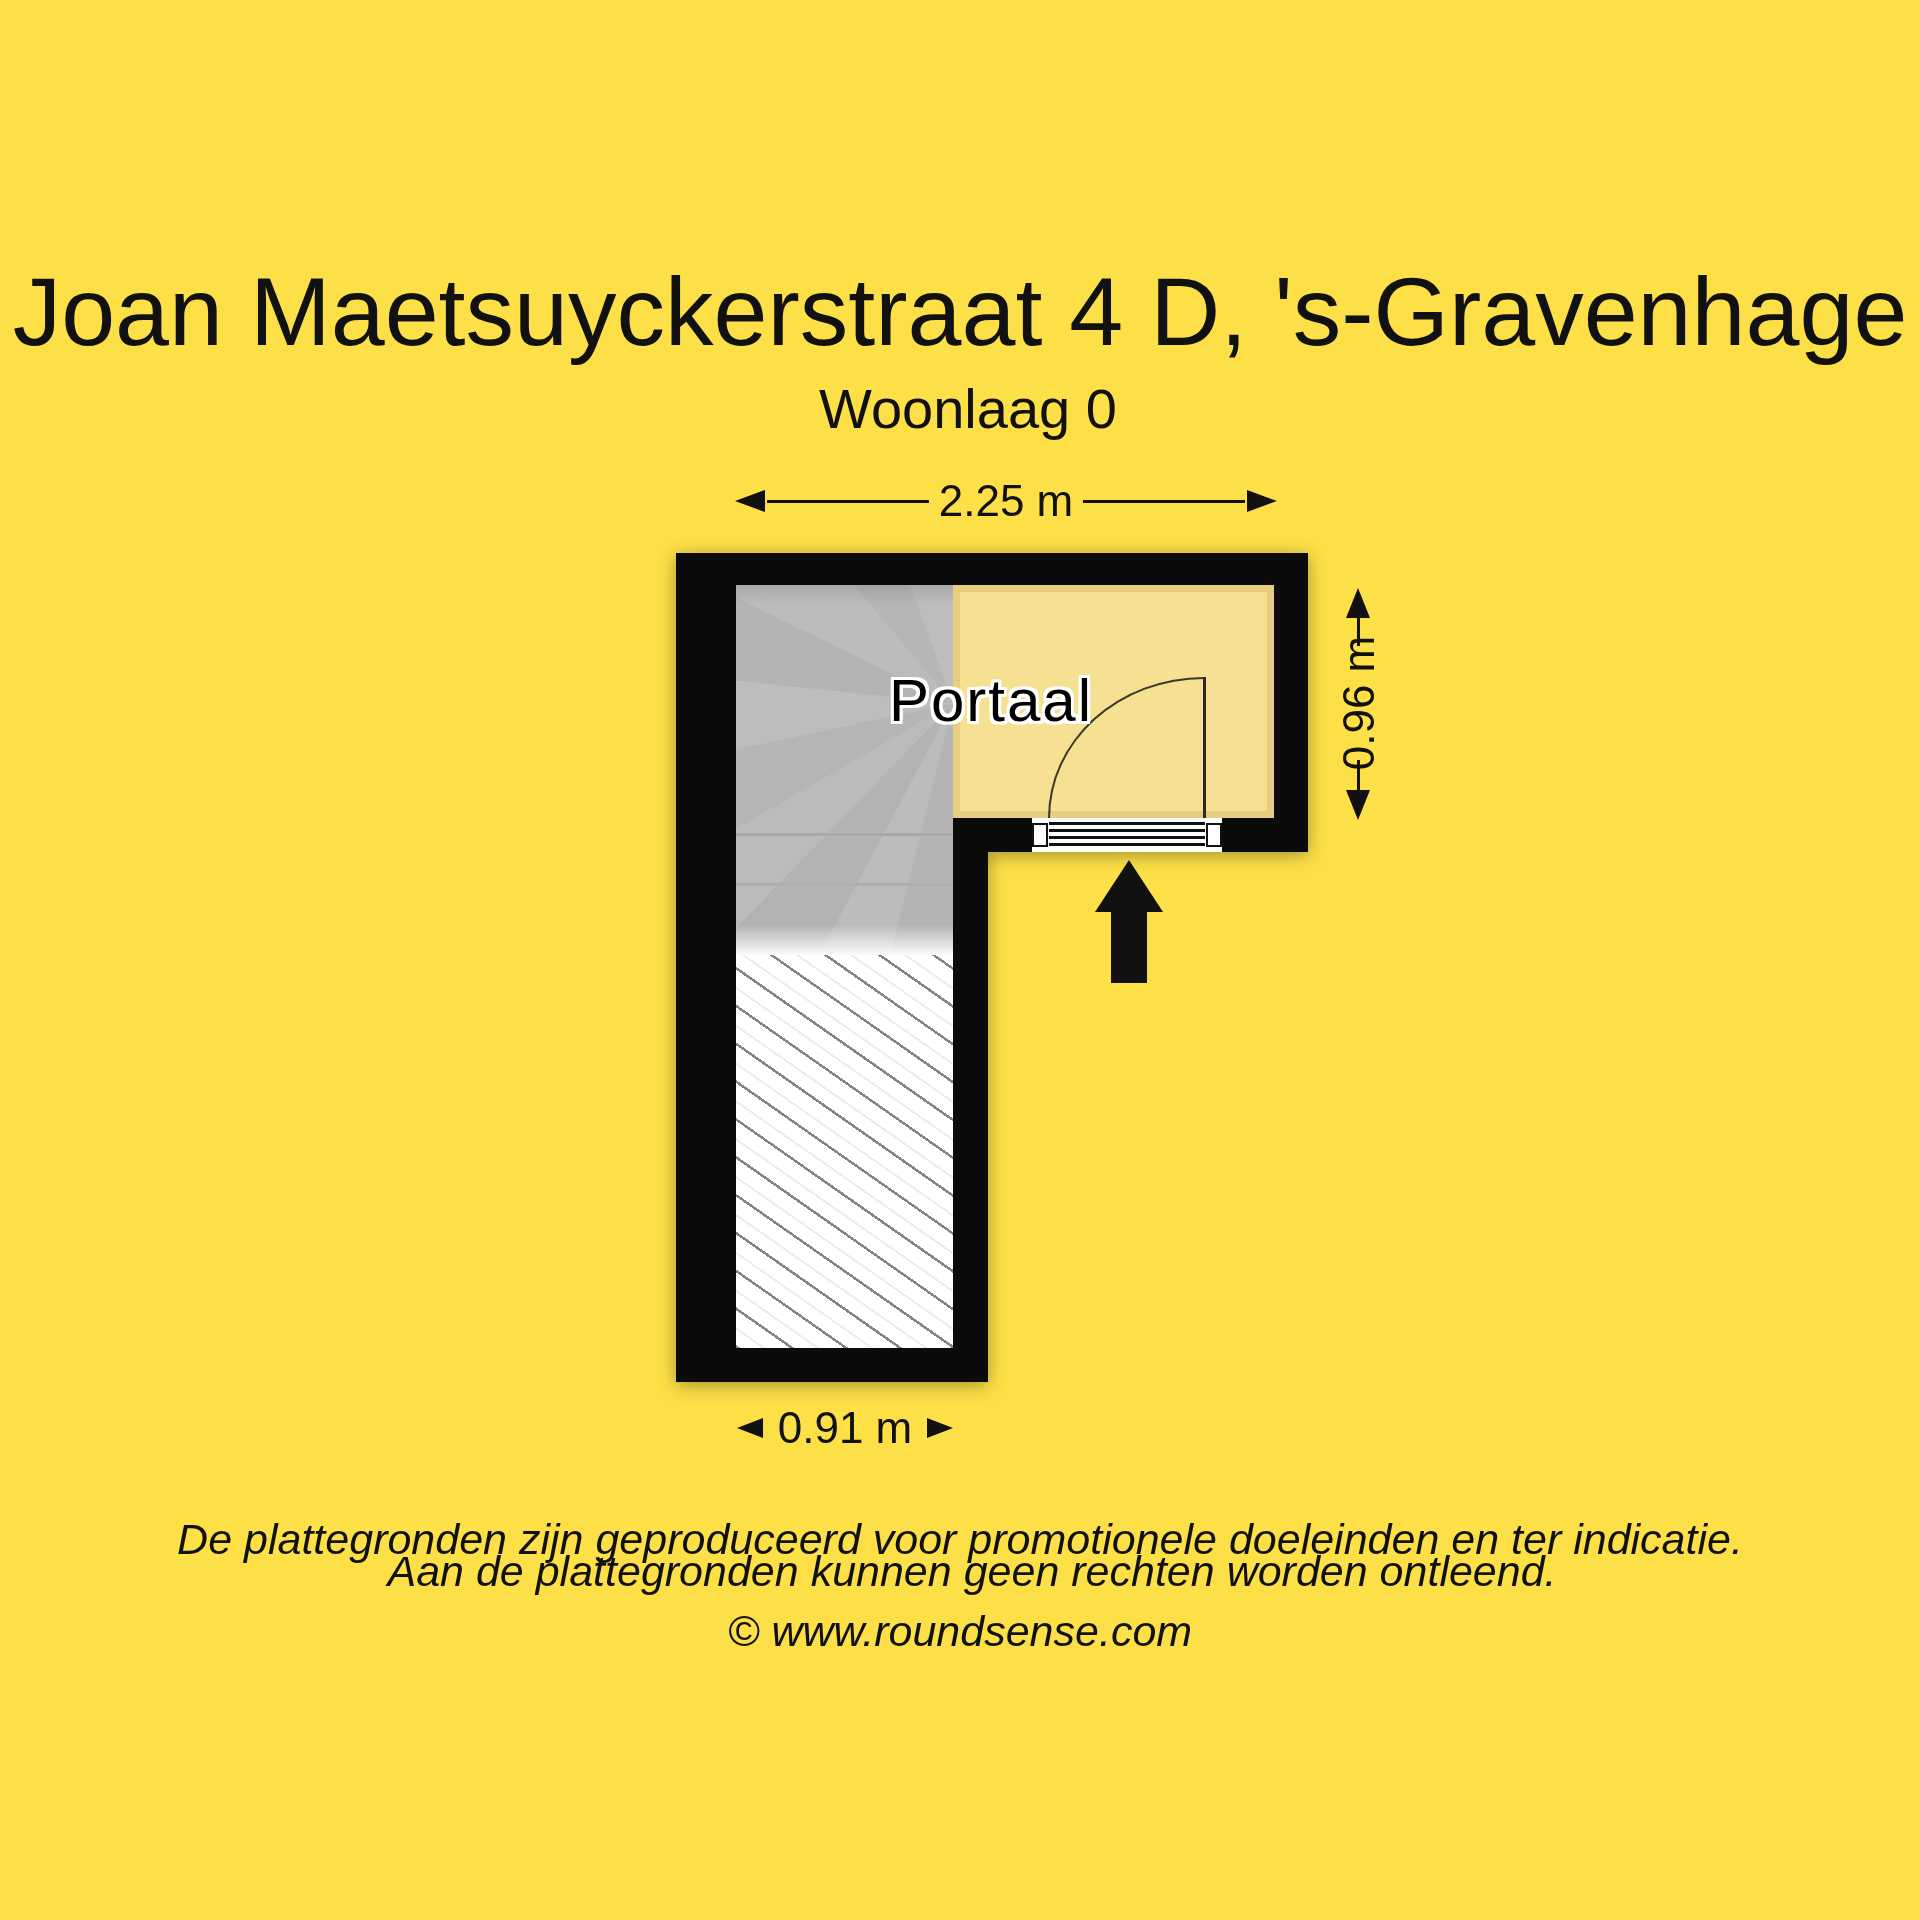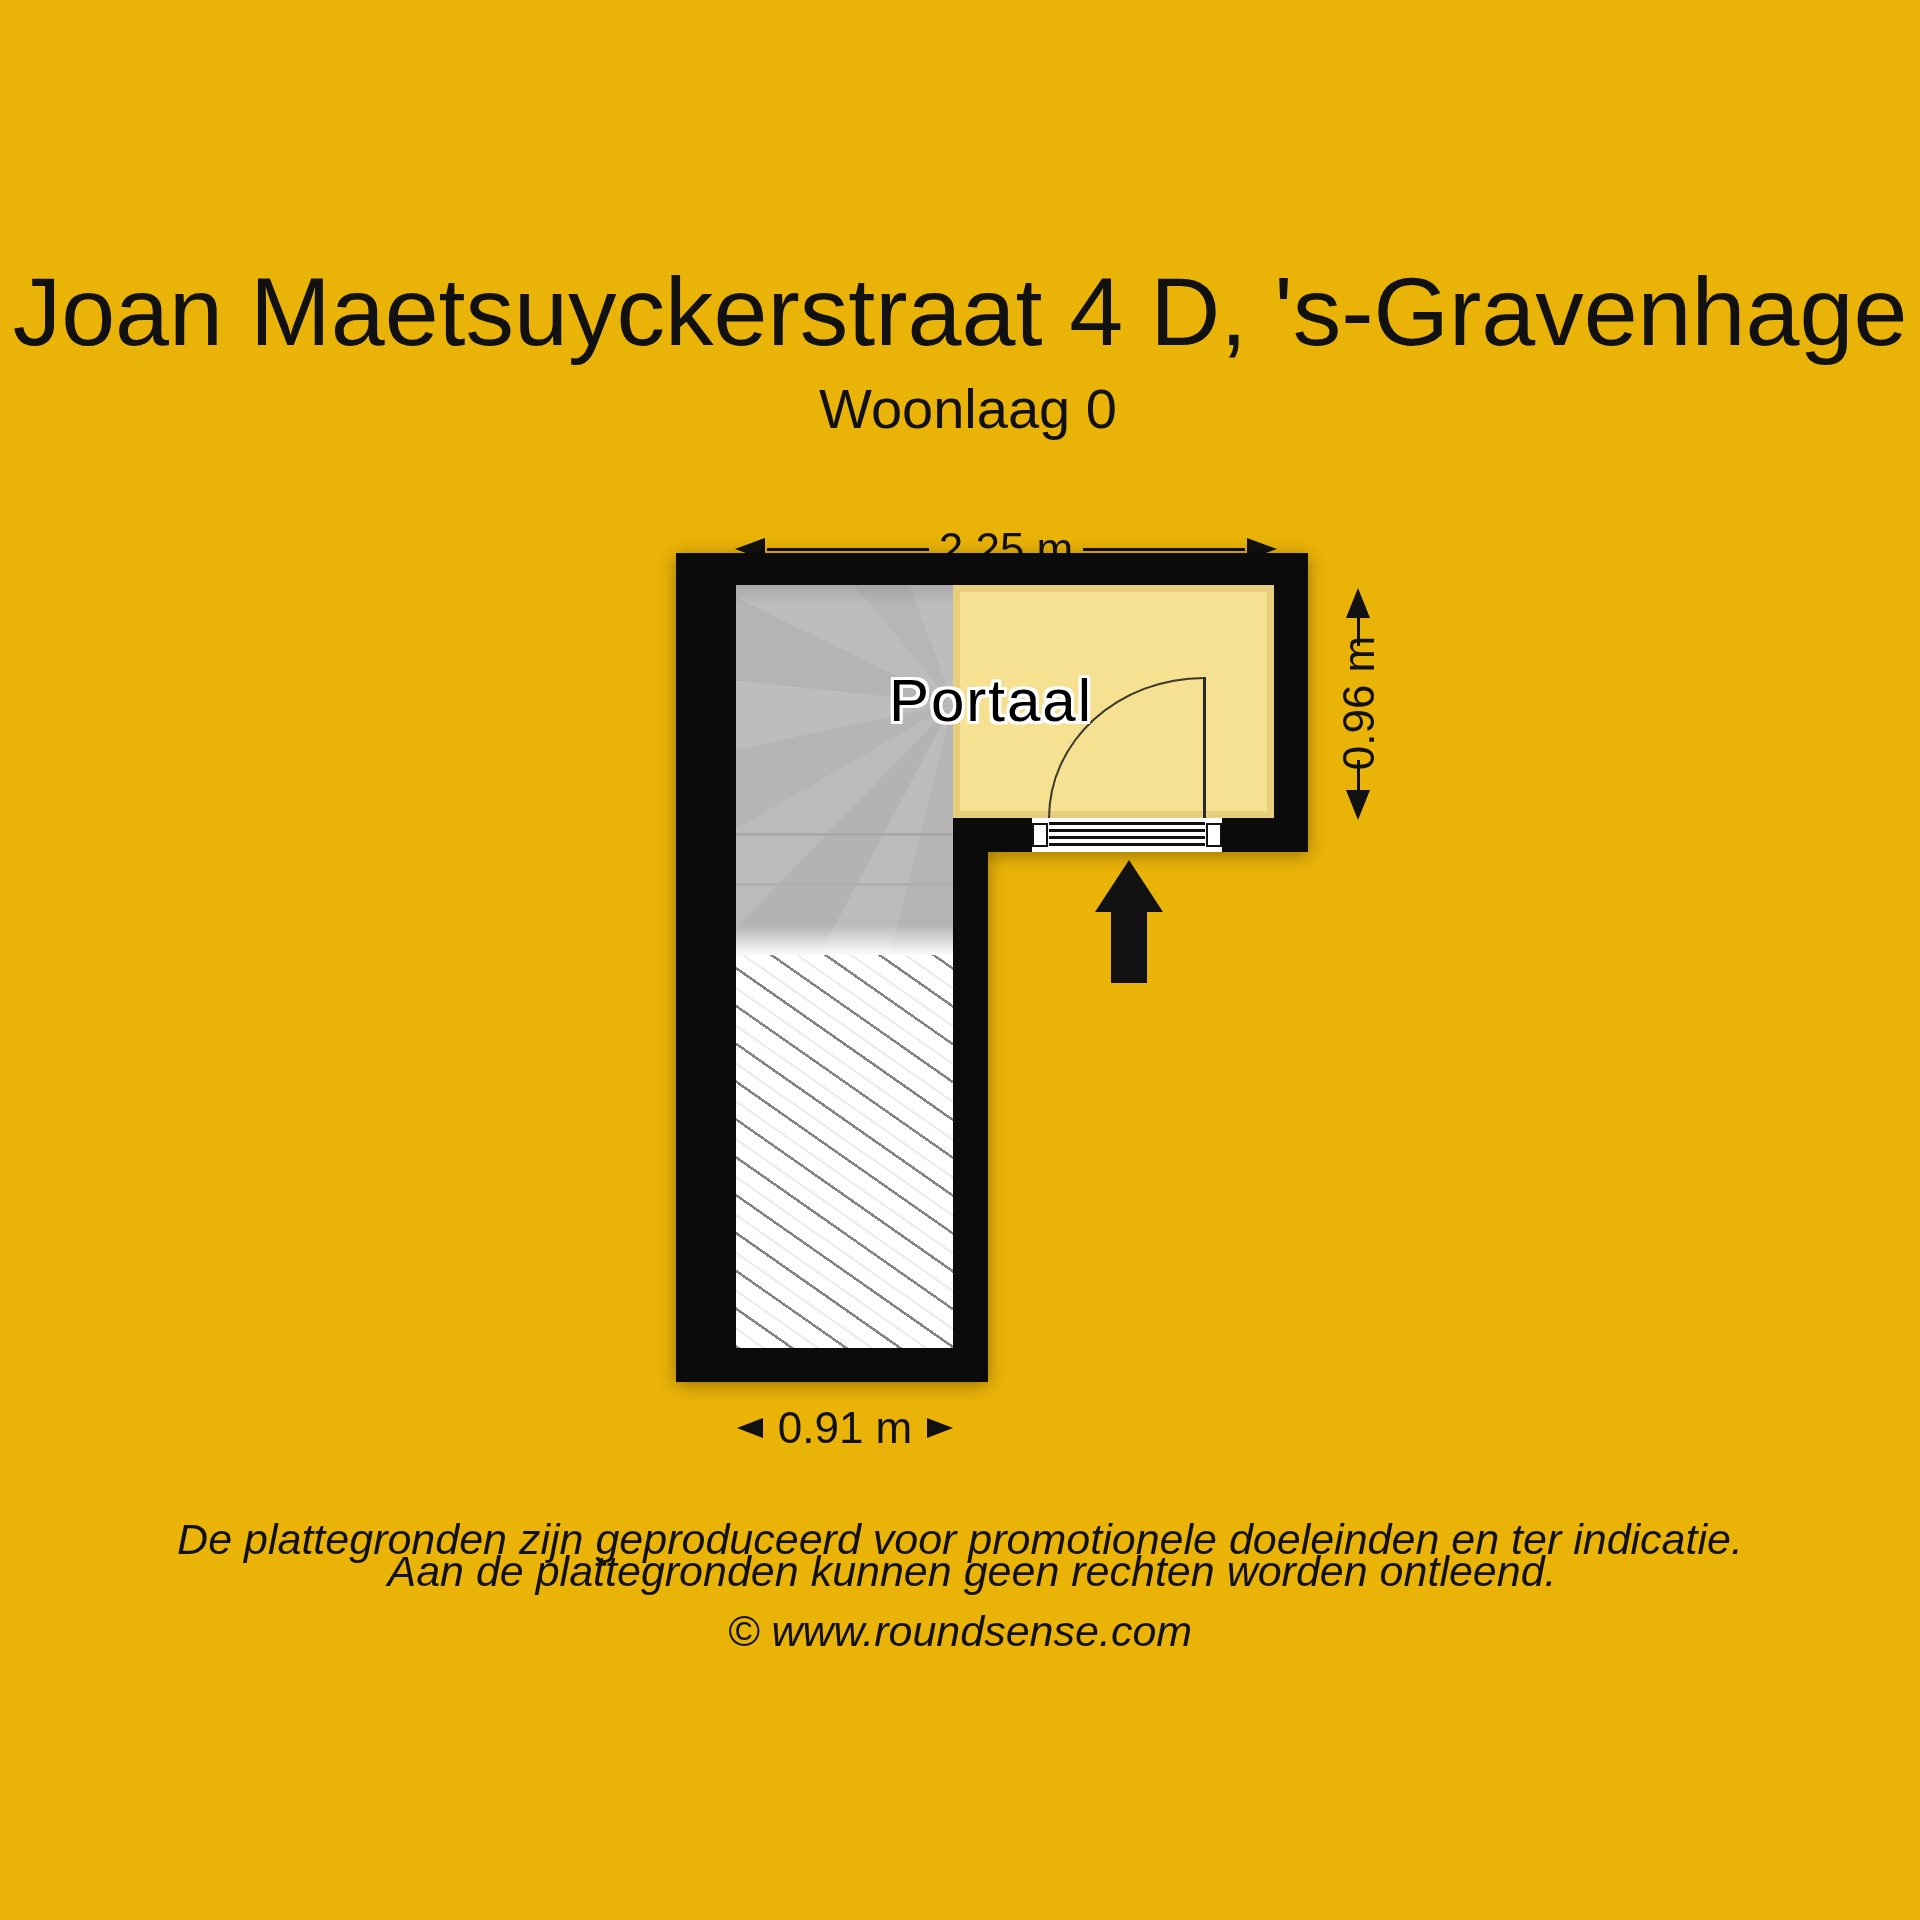--- a/index.html
+++ b/index.html
@@ -1,17 +1,17 @@
 <!DOCTYPE html>
 <html><head>
 <meta charset="utf-8">
 <style>
   html,body{margin:0;padding:0;background:#fff;}
   #canvas{
-    position:relative;width:1920px;height:1920px;background:#eab308;overflow:hidden;
+    position:relative;width:1920px;height:1920px;background:#fde047;overflow:hidden;
     font-family:"Liberation Sans","DejaVu Sans",sans-serif;color:#111;
     --wall:#0b0b0b; --room-fill:#f6e091; --room-border:#e8cd7f;
     --stairs-fill:#bcbcbc; --hatch-line:#8c8c8c; --text:#111111;
   }
   .abs{position:absolute;}
   
   .title{left:0;top:256px;width:1920px;text-align:center;font-size:97px;line-height:1.15;white-space:nowrap;color:var(--text);}
   .subtitle{left:8px;top:378px;width:1920px;text-align:center;font-size:56px;line-height:1.1;color:var(--text);}
   
   .footer-line{left:0;width:1920px;text-align:center;font-size:43px;line-height:1.2;font-style:italic;color:var(--text);}
@@ -67,21 +67,21 @@
   .entry-shaft{left:1111px;top:911px;width:36px;height:72px;background:#111;}
   
   .dim-text{font-size:44px;color:var(--text);white-space:nowrap;}
   .dim-row{display:flex;align-items:center;}
   .dim-line-h{flex:1;height:0;border-top:3px solid #111;}
   .tri{width:0;height:0;}
   .tri-left{border-top:11px solid transparent;border-bottom:11px solid transparent;border-right:30px solid #111;}
   .tri-right{border-top:11px solid transparent;border-bottom:11px solid transparent;border-left:30px solid #111;}
   .tri-up{border-left:12px solid transparent;border-right:12px solid transparent;border-bottom:30px solid #111;}
   .tri-down{border-left:12px solid transparent;border-right:12px solid transparent;border-top:30px solid #111;}
-  .dim-top{left:735px;top:479px;width:542px;height:44px;gap:2px;margin-top:48px;}
+  .dim-top{left:735px;top:479px;width:542px;height:44px;gap:2px;}
   .dim-top .dim-text{padding:0 8px;}
   .dim-bottom{left:737px;top:1404px;width:216px;height:48px;justify-content:space-between;}
   .dim-right-line{left:1357px;width:3px;background:#111;}
   .dim-right-text{left:1359px;top:703px;transform:translate(-50%,-50%) rotate(-90deg);}
 </style>
 </head>
 <body>
 
 <div id="canvas" style="--wall: #0b0b0b; --room-fill: #f6e091; --room-border: #e8cd7f; --stairs-fill: #bcbcbc; --hatch-line: #8c8c8c; --text: #111111;">
 

